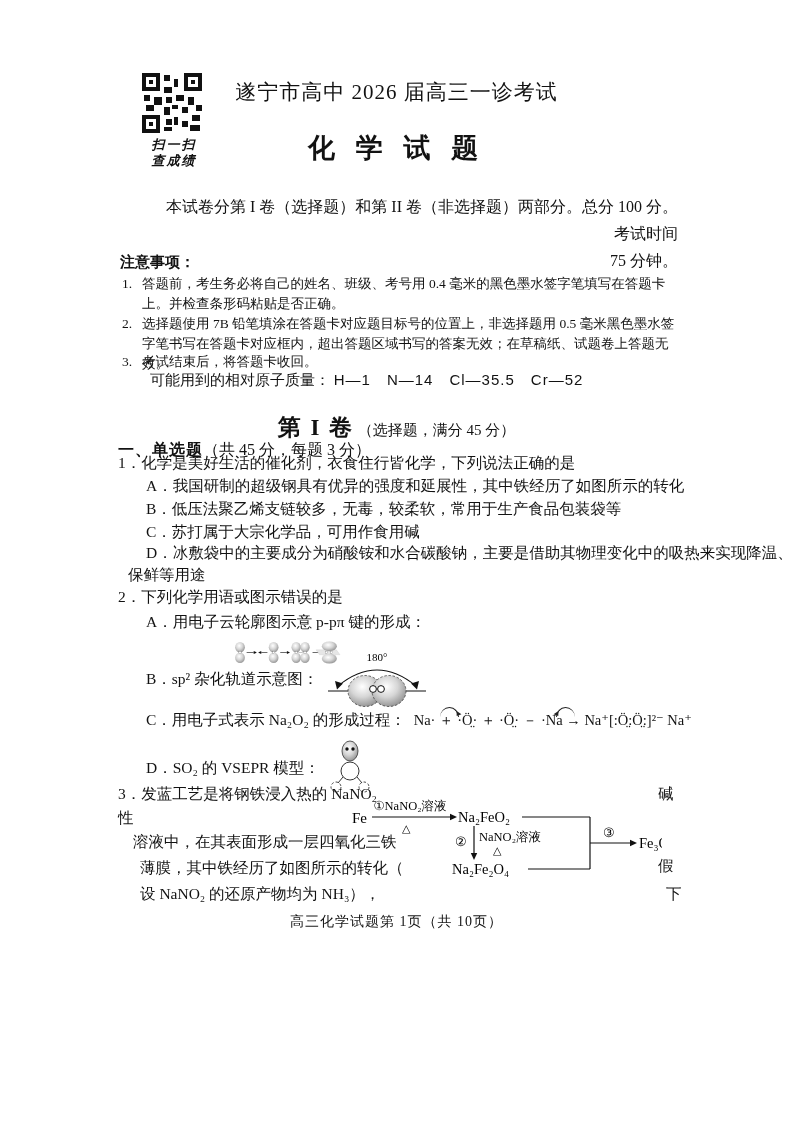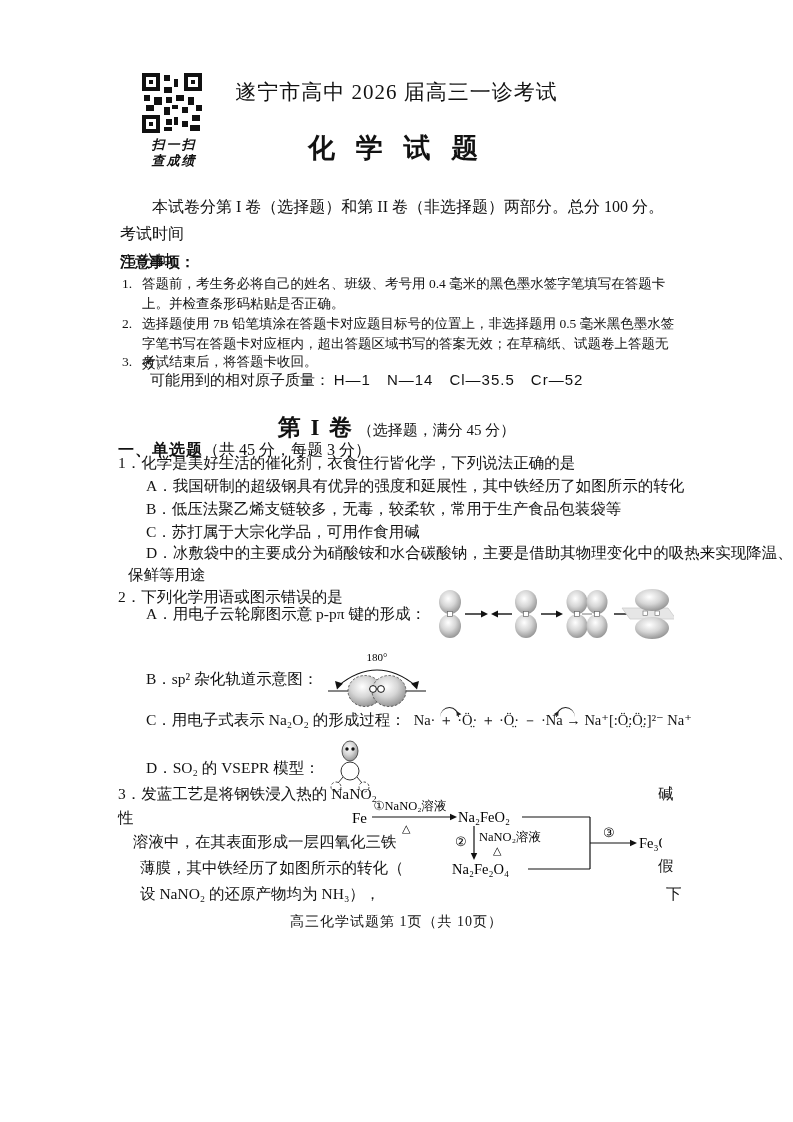--- a/index.html
+++ b/index.html
@@ -91,21 +91,21 @@
     </svg>
     <div class="qr-caption">
       <div>扫一扫</div>
       <div>查成绩</div>
     </div>
   </div>
 
   <div class="abs center exam-title" style="top:78px;">遂宁市高中 2026 届高三一诊考试</div>
   <div class="abs center subject-title" style="top:130px;">化 学 试 题</div>
 
-  <div class="abs intro" style="top:193px;">
+  <div class="abs intro" style="top:193px;text-align:right;">
     <div class="indent">本试卷分第 I 卷（选择题）和第 II 卷（非选择题）两部分。总分 100 分。考试时间</div>
     <div>75 分钟。</div>
   </div>
 
   <div class="abs notices-heading" style="left:120px;top:253px;">注意事项：</div>
 
   <div class="abs notice" style="left:122px;top:274px;width:558px;">
     <span class="num">1.</span>
     <span class="txt">答题前，考生务必将自己的姓名、班级、考号用 0.4 毫米的黑色墨水签字笔填写在答题卡上。并检查条形码粘贴是否正确。</span>
   </div>
@@ -134,21 +134,21 @@
 
   <div class="abs stem" style="left:118px;top:453px;">1．化学是美好生活的催化剂，衣食住行皆化学，下列说法正确的是</div>
   <div class="abs opt" style="left:146px;top:476px;">A．我国研制的超级钢具有优异的强度和延展性，其中铁经历了如图所示的转化</div>
   <div class="abs opt" style="left:146px;top:499px;">B．低压法聚乙烯支链较多，无毒，较柔软，常用于生产食品包装袋等</div>
   <div class="abs opt" style="left:146px;top:522px;">C．苏打属于大宗化学品，可用作食用碱</div>
   <div class="abs opt" style="left:146px;top:543px;">D．冰敷袋中的主要成分为硝酸铵和水合碳酸钠，主要是借助其物理变化中的吸热来实现降温、</div>
   <div class="abs opt" style="left:128px;top:565px;">保鲜等用途</div>
 
   <div class="abs stem" style="left:118px;top:587px;">2．下列化学用语或图示错误的是</div>
 
-  <div class="abs row" style="left:146px;top:588px;height:52px;">
+  <div class="abs row" style="left:146px;top:612px;height:52px;flex-direction:column;">
     <span class="opt">A．用电子云轮廓图示意 p-pπ 键的形成：</span>
     <svg width="240" height="52" viewBox="0 0 240 52">
       <g>
         <ellipse cx="16" cy="14" rx="11" ry="12" fill="url(#lobeGrad)"></ellipse>
         <ellipse cx="16" cy="38" rx="11" ry="12" fill="url(#lobeGrad)"></ellipse>
         <rect x="13.5" y="23.5" width="5" height="5" fill="#fff" stroke="#666" stroke-width="0.7"></rect>
       </g>
       <line x1="31" y1="26" x2="47" y2="26" stroke="#111" stroke-width="1.4"></line>
       <polygon points="47,22.5 54,26 47,29.5" fill="#111"></polygon>
       <polygon points="64,22.5 57,26 64,29.5" fill="#111"></polygon>

